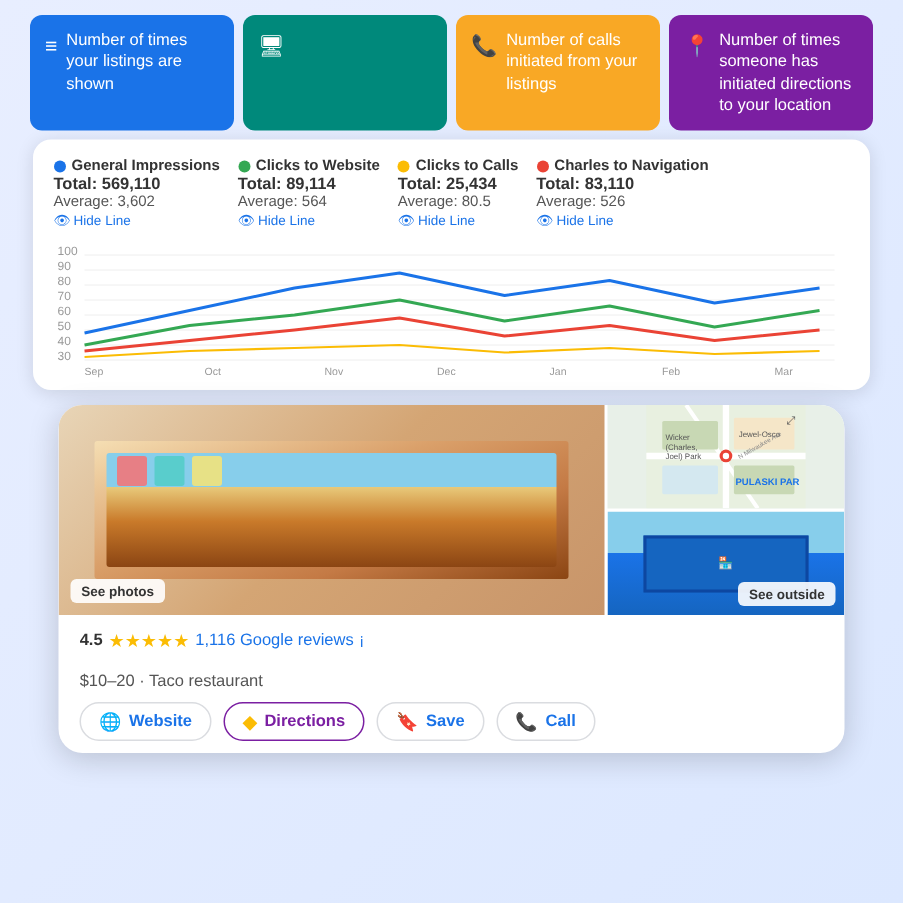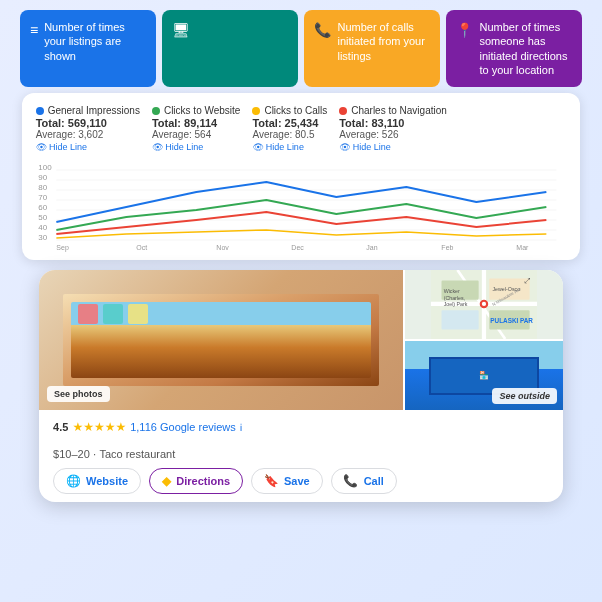--- a/index.html
+++ b/index.html
@@ -81,21 +81,21 @@
       flex-direction: column;
       font-size: 10px;
     }
 
     .metric-name {
       display: flex;
       align-items: center;
       gap: 4px;
       font-size: 10px;
       color: #333;
-      font-weight: 400;
+      font-weight: 700;
       justify-content: flex-end;
     }
 
     .metric-dot {
       width: 8px;
       height: 8px;
       border-radius: 50%;
       flex-shrink: 0;
     }
 
@@ -439,21 +439,21 @@
             <text x="88" y="12" font-size="7" fill="#555">⤢</text>
           </svg>
         </div>
 
         <div class="photo-building" style="position:relative;">
           <div style="width:100%;height:100%;background:linear-gradient(180deg,#87CEEB 0%,#87CEEB 40%,#1a73e8 40%,#1565c0 100%);display:flex;align-items:center;justify-content:center;">
             <div style="width:70%;height:55%;background:#1565c0;border:2px solid #0d47a1;display:flex;align-items:center;justify-content:center;">
               <div style="font-size:8px;color:white;font-weight:bold;text-align:center;">🏪</div>
             </div>
           </div>
-          <div class="photo-btn" style="z-index:5;position:absolute;bottom:6px;right:6px;left:auto;font-style:italic;">See outside</div>
+          <div class="photo-btn" style="z-index:5;position:absolute;bottom:6px;right:6px;left:auto;">See outside</div>
         </div>
       </div>
     </div>
 
     <div class="business-info">
       <div class="business-rating">
         <span style="font-weight:600;color:#333;">4.5</span>
         <span class="stars">★★★★★</span>
         <span class="review-count">1,116 Google reviews</span>
         <span style="color:#1a73e8;font-size:10px;">ℹ</span>

